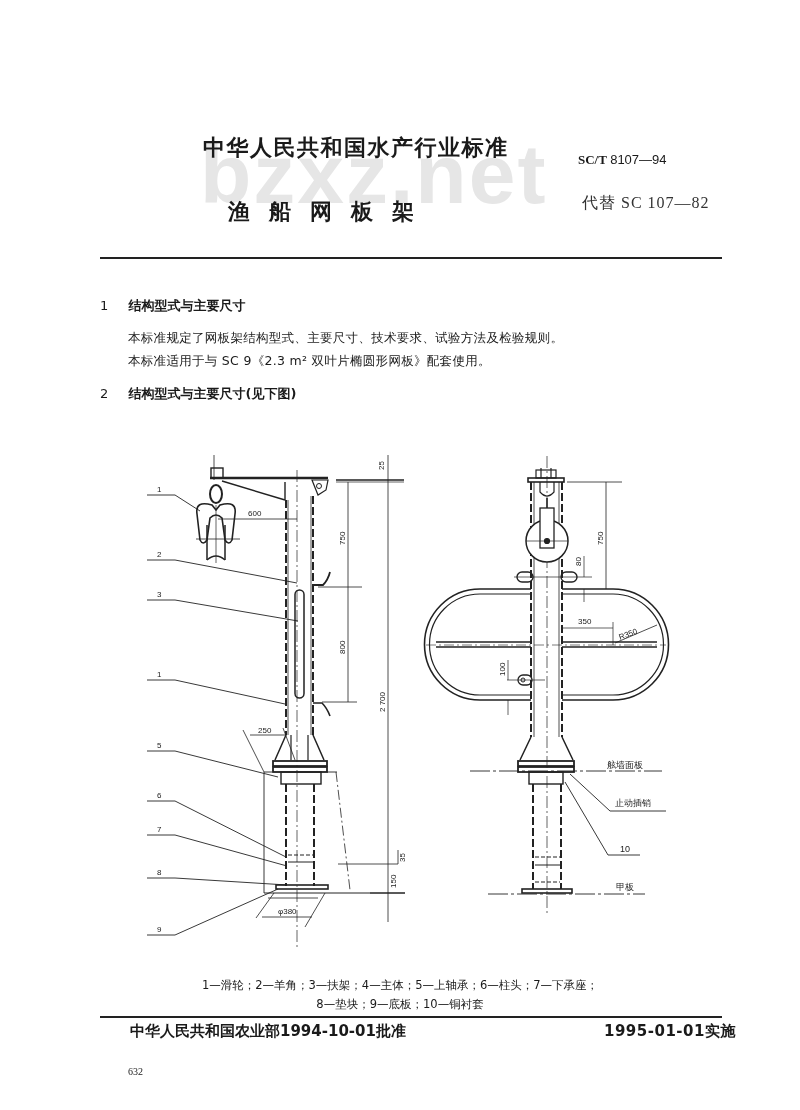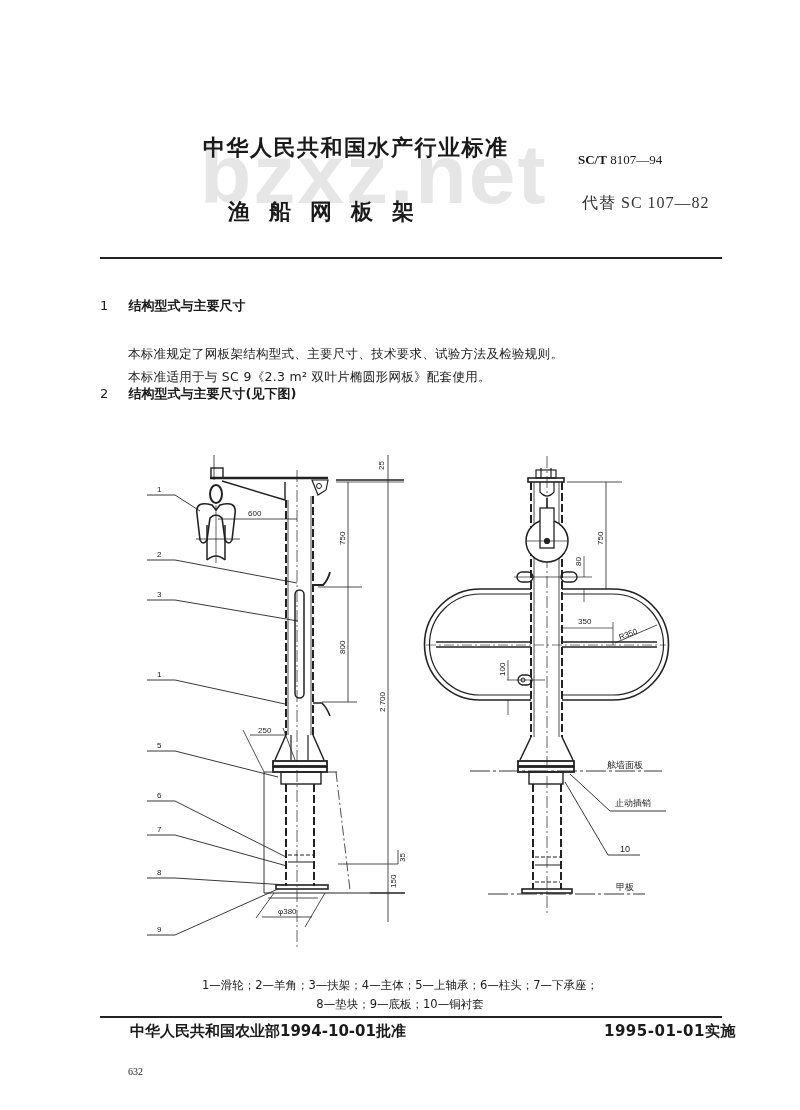--- a/index.html
+++ b/index.html
@@ -11,36 +11,36 @@
                line-height: 1; z-index: 0; }
   .std-org { left: 203px; top: 133px; font-size: 22px; font-weight: bold; letter-spacing: 1.5px; z-index: 1; }
   .doc-title { left: 228px; top: 197px; font-size: 22px; font-weight: bold; letter-spacing: 19px; z-index: 1; }
   .std-code { left: 578px; top: 152px; font-size: 13px; z-index: 1; font-family: "Liberation Serif", serif; }
   .std-code b { font-weight: bold; }
   .replaces { left: 582px; top: 193px; font-size: 16px; letter-spacing: 1px; z-index: 1;
               font-family: "Liberation Serif", serif; color: #333; }
   .rule { background: #222; }
   .sec-head { font-size: 13px; font-weight: bold; }
   .sec-num { display: inline-block; width: 24px; font-weight: normal; }
-  .para { font-size: 12.5px; letter-spacing: 0.3px; margin-top: 16px; }
+  .para { font-size: 12.5px; letter-spacing: 0.3px; }
   .caption { font-size: 11.5px; text-align: center; width: 800px; left: 0; }
   .footer-left { left: 102px; top: 1022px; font-size: 15px; font-weight: bold; margin-left: 28px; }
   .footer-right { left: 604px; top: 1022px; font-size: 15px; font-weight: bold; letter-spacing: 0.5px; }
   .page-num { left: 128px; top: 1066px; font-size: 10px; font-family: "Liberation Serif", serif; }
   svg text { font-family: "Liberation Sans", sans-serif; fill: #222; }
 </style>
 </head>
 <body>
 
 <div class="abs watermark">bzxz.net</div>
 <div class="abs std-org">中华人民共和国水产行业标准</div>
 <div class="abs doc-title">渔船网板架</div>
 <div class="abs std-code">
   <b>SC/T</b>
-  <span style="font-family:Liberation Serif, serif;">8107—94</span>
+  <span style="font-family:Liberation Sans, sans-serif;">8107—94</span>
 </div>
 <div class="abs replaces">代替 SC 107—82</div>
 
 <div class="abs rule" style="left:100px; top:257px; width:622px; height:2px;"></div>
 
 <div class="abs sec-head" style="left:100px; top:297px;">
   <span class="sec-num">1</span>
   <span>结构型式与主要尺寸</span>
 </div>
 <div class="abs para" style="left:128px; top:330px;">本标准规定了网板架结构型式、主要尺寸、技术要求、试验方法及检验规则。</div>

